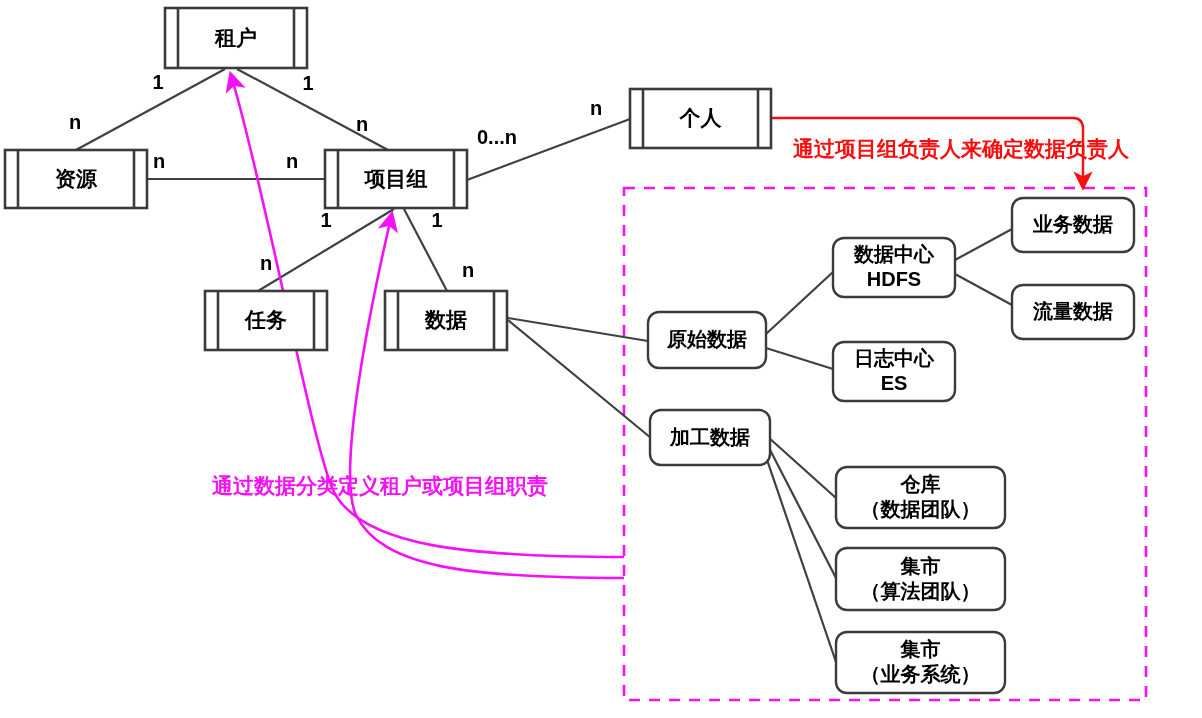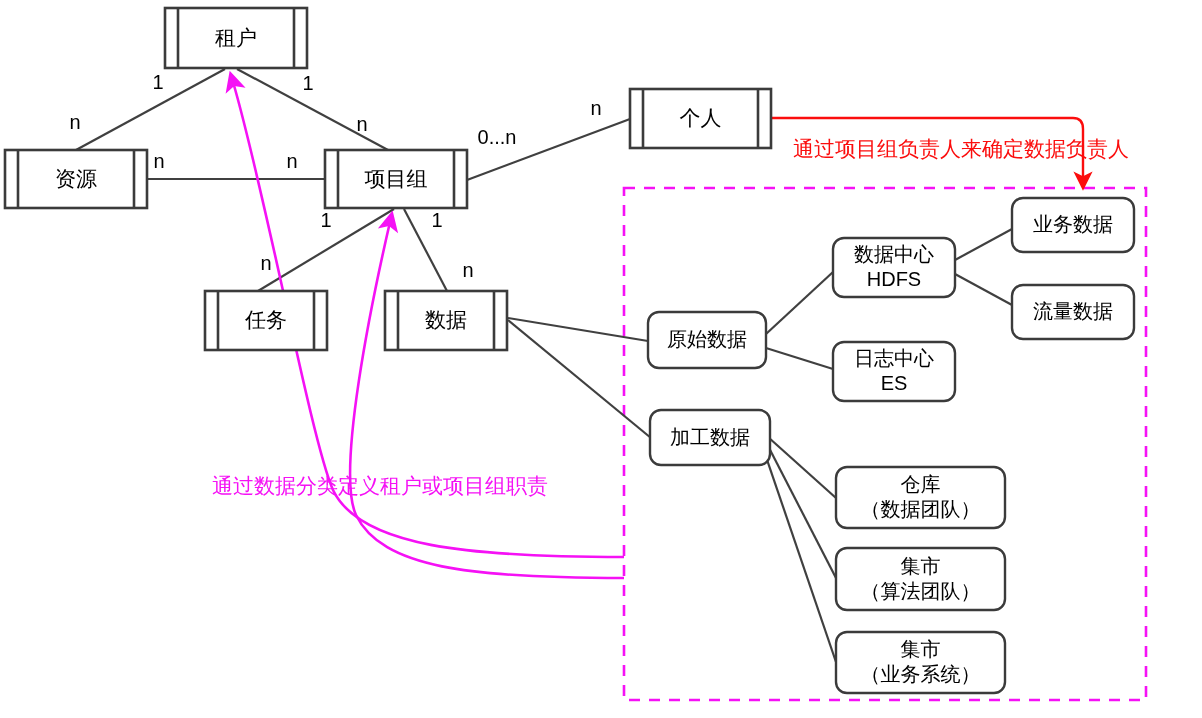--- a/index.html
+++ b/index.html
@@ -11,20 +11,21 @@
     width: 1202px;
     height: 718px;
     font-family: "Liberation Sans", "DejaVu Sans", sans-serif;
     overflow: hidden;
   }
   #diagram-root {
     position: relative;
     width: 1078px;
     height: 718px;
     background: #ffffff;
+    font-weight: bold;
   }
   svg#diagram-canvas {
     position: absolute;
     left: 0;
     top: 0;
     width: 1202px;
     height: 718px;
   }
   .ent-rect {
     fill: #ffffff;

